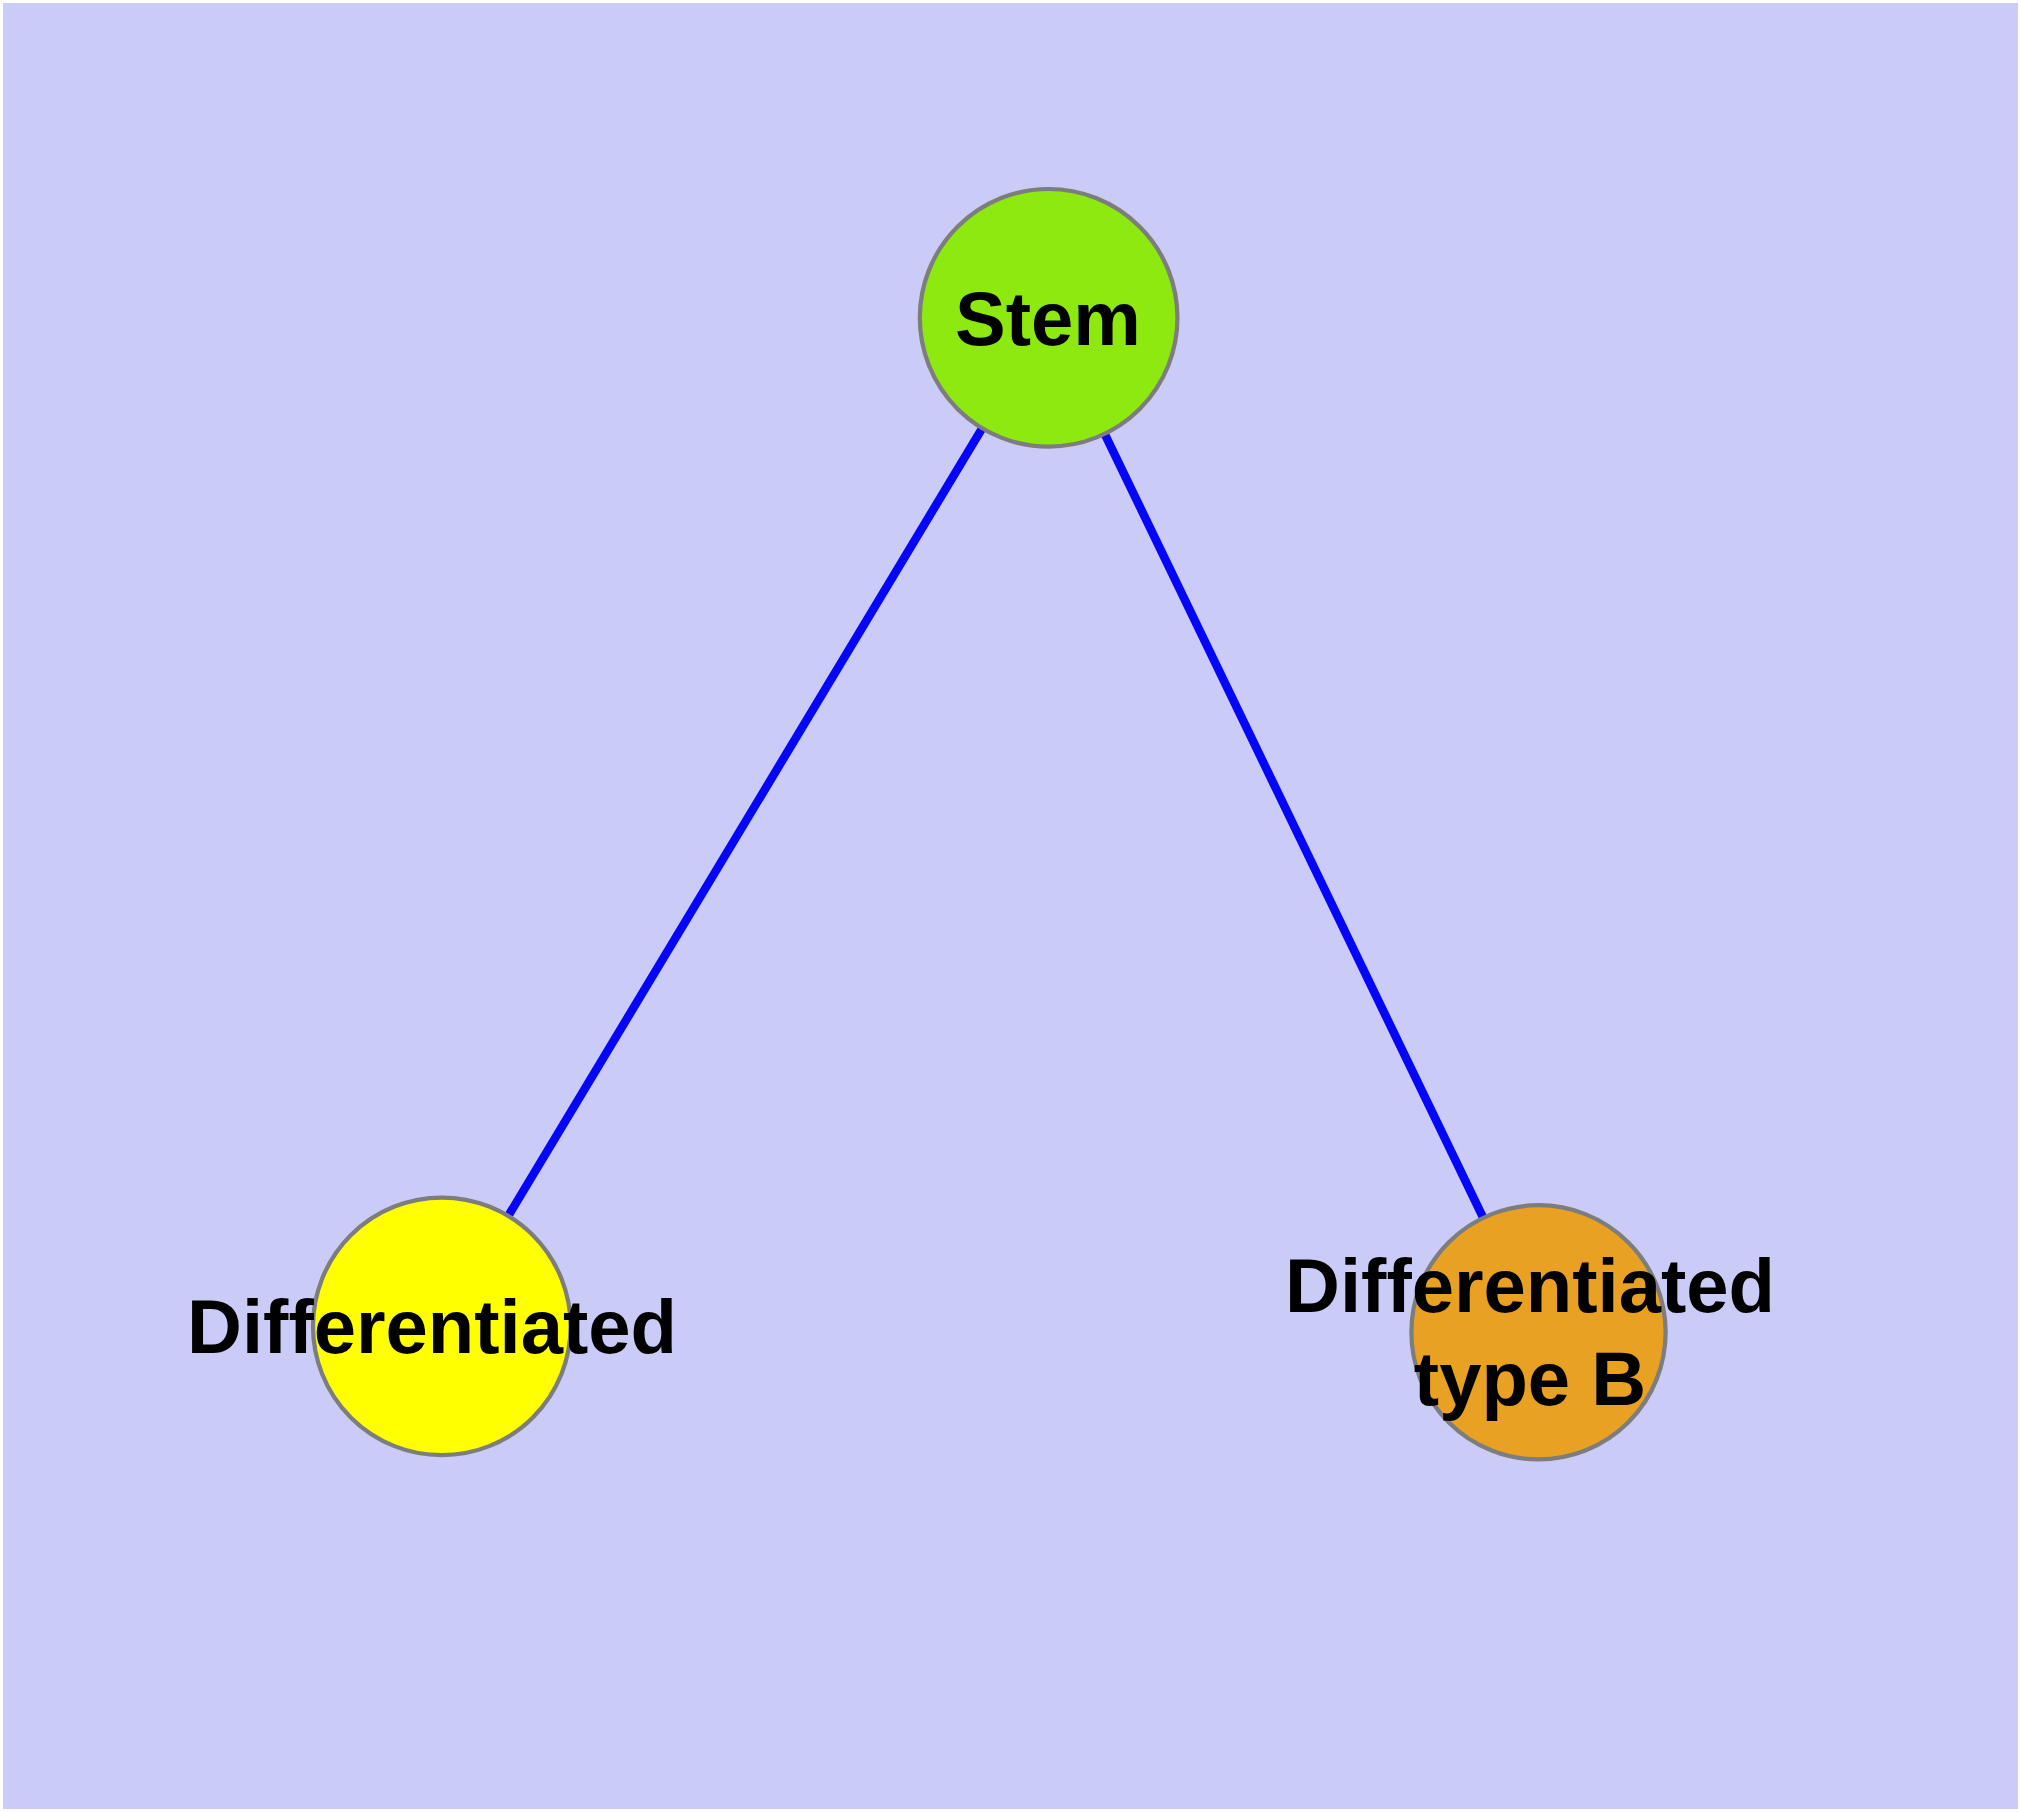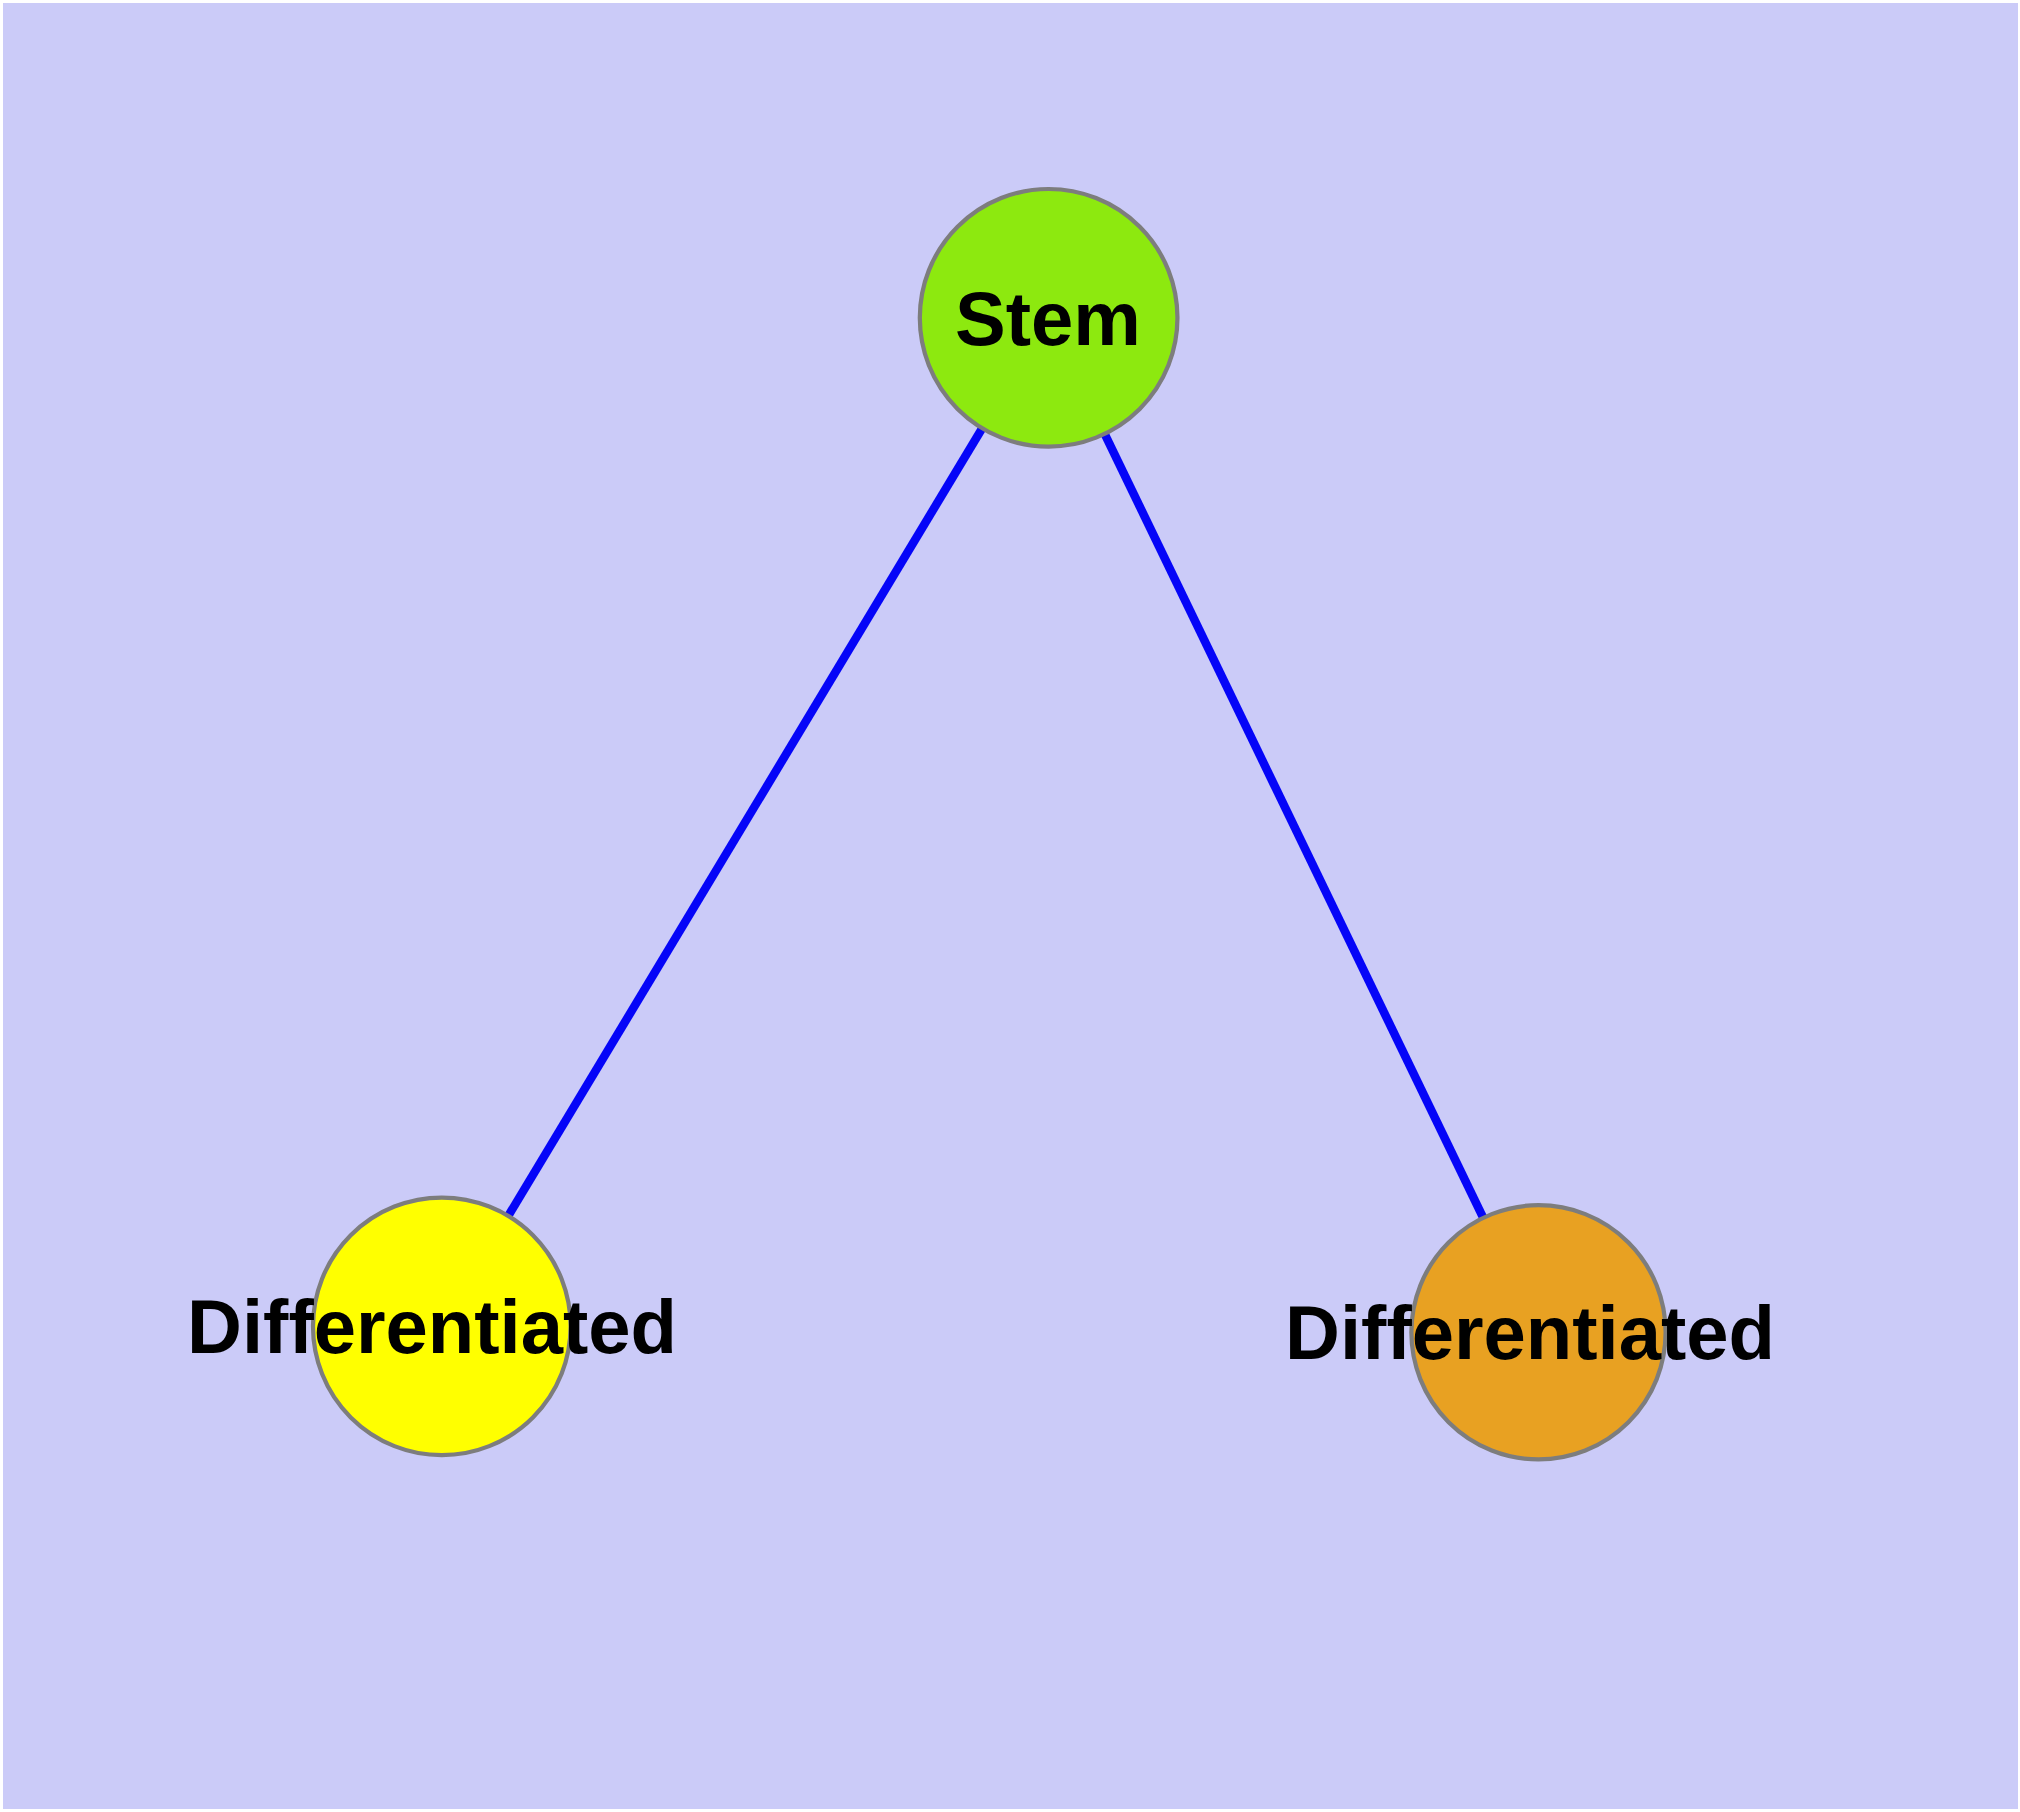--- a/index.html
+++ b/index.html
@@ -57,16 +57,17 @@
   <div class="node-label" style="left: 1048px; top: 318px; color: rgb(0, 0, 0);">
     <div>Stem</div>
   </div>
 
   <div class="node-label" style="left: 432px; top: 1326px; color: rgb(0, 0, 0);">
     <div>Differentiated</div>
   </div>
 
   <div class="node-label" style="left: 1530px; top: 1332px; color: rgb(0, 0, 0);">
     <div>Differentiated</div>
+    <div>type B</div>
   </div>
 
 </div>
 
 
 </body></html>

